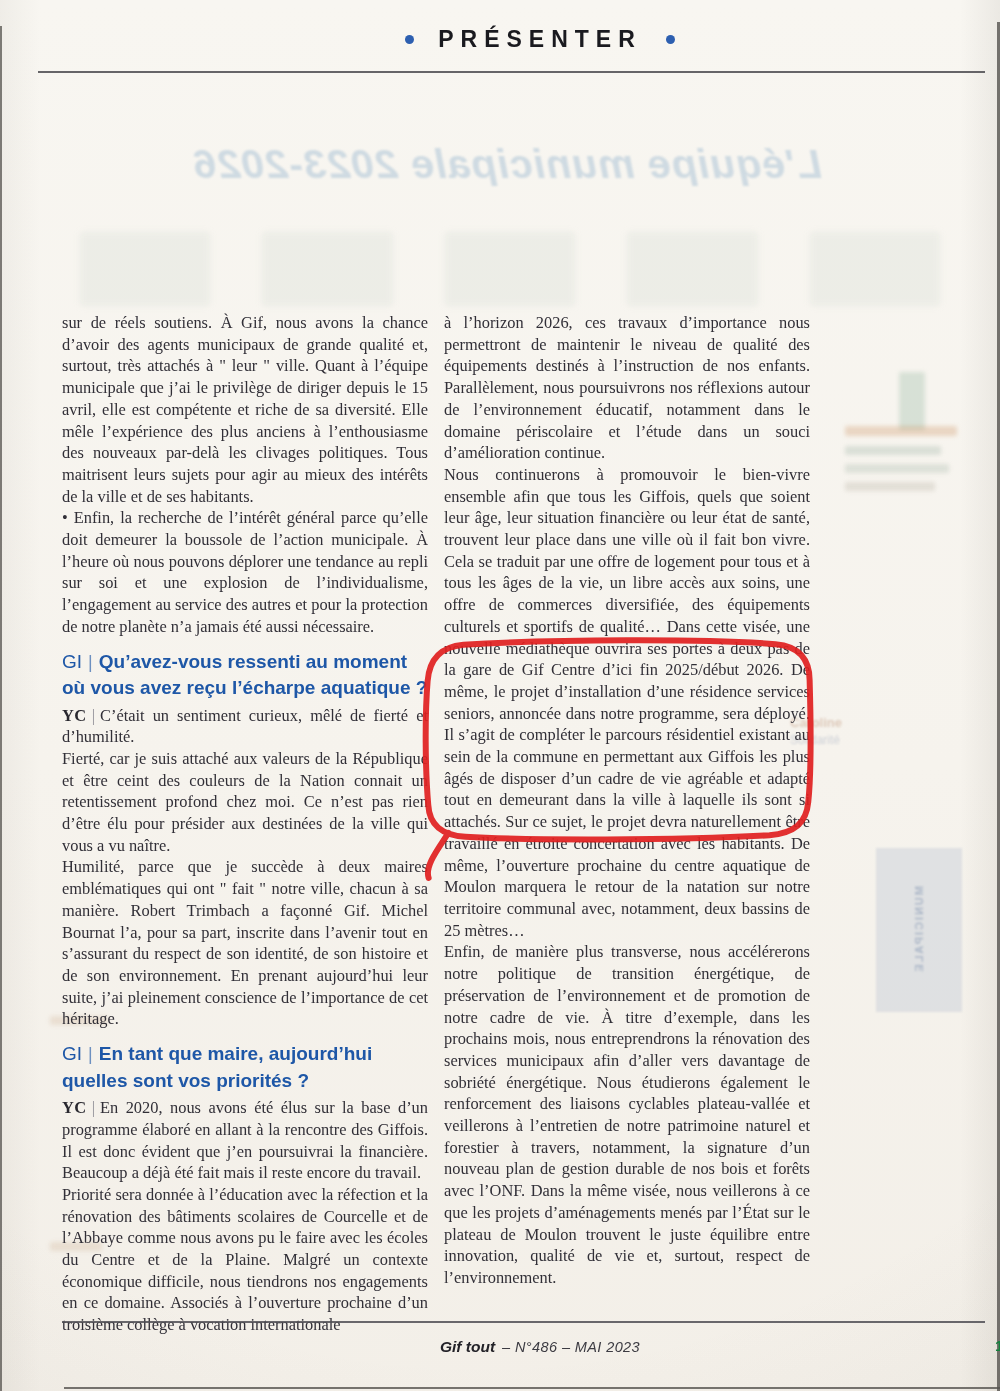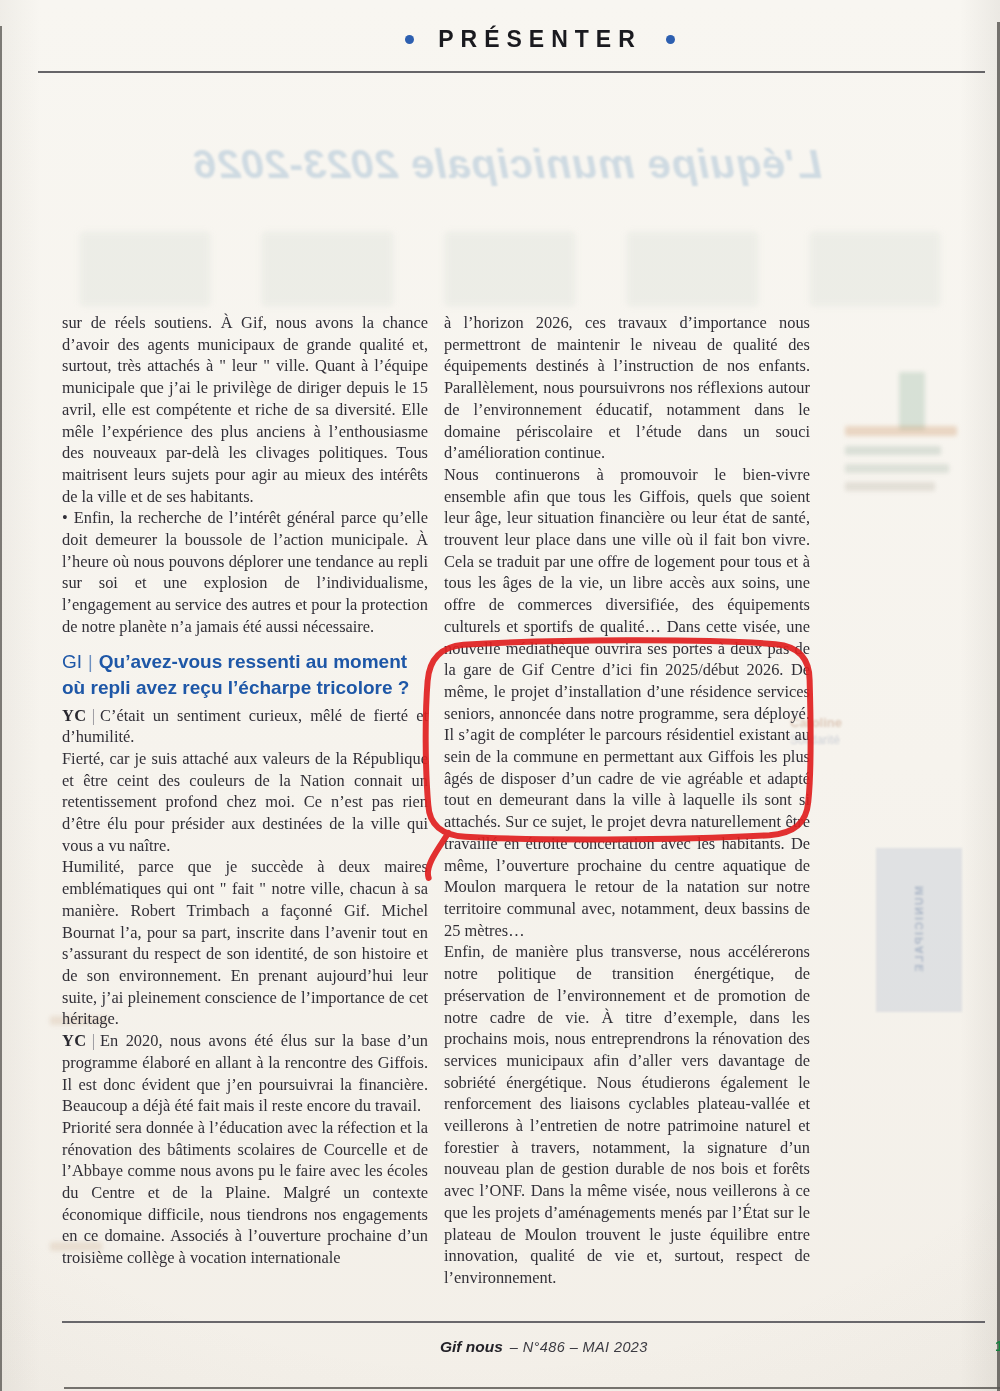--- a/index.html
+++ b/index.html
@@ -112,24 +112,25 @@
 <div class="ghost-frag" style="left:790px;top:715px;font-weight:700;font-size:13px;color:rgba(186,140,110,.40);">Caroline</div>
 <div class="ghost-frag" style="left:790px;top:733px;font-size:12px;color:rgba(140,152,178,.38);">Solidarité</div>
 <div class="ghost-vblock">
   <span class="ghost-vtext">MUNICIPALE</span>
 </div>
 
 <div class="columns">
   <div class="col">
     <p>sur de réels soutiens. À Gif, nous avons la chance d’avoir des agents municipaux de grande qualité et, surtout, très attachés à " leur " ville. Quant à l’équipe municipale que j’ai le privilège de diriger depuis le 15 avril, elle est compétente et riche de sa diversité. Elle mêle l’expérience des plus anciens à l’enthousiasme des nouveaux par-delà les clivages politiques. Tous maitrisent leurs sujets pour agir au mieux des intérêts de la ville et de ses habitants.</p>
     <p>• Enfin, la recherche de l’intérêt général parce qu’elle doit demeurer la boussole de l’action municipale. À l’heure où nous pouvons déplorer une tendance au repli sur soi et une explosion de l’individualisme, l’engagement au service des autres et pour la protection de notre planète n’a jamais été aussi nécessaire.</p>
-    <h2 class="q"><span class="gi">GI</span><span class="qsep">|</span><span>Qu’avez-vous ressenti au moment où repli avez reçu l’écharpe tricolore ?</span></h2>
+    <h2 class="q"><span class="gi">GI</span><span class="qsep">|</span><span>Qu’avez-vous ressenti au moment où vous avez reçu l’écharpe aquatique ?</span></h2>
     <p><span class="yc">YC</span><span class="asep">|</span><span>C’était un sentiment curieux, mêlé de fierté et d’humilité.</span></p>
     <p>Fierté, car je suis attaché aux valeurs de la République et être ceint des couleurs de la Nation connait un retentissement profond chez moi. Ce n’est pas rien d’être élu pour présider aux destinées de la ville qui vous a vu naître.</p>
     <p>Humilité, parce que je succède à deux maires emblématiques qui ont " fait " notre ville, chacun à sa manière. Robert Trimbach a façonné Gif. Michel Bournat l’a, pour sa part, inscrite dans l’avenir tout en s’assurant du respect de son identité, de son histoire et de son environnement. En prenant aujourd’hui leur suite, j’ai pleinement conscience de l’importance de cet héritage.</p>
+    <h2 class="q"><span class="gi">GI</span><span class="qsep">|</span><span>En tant que maire, aujourd’hui quelles sont vos priorités ?</span></h2>
     <p><span class="yc">YC</span><span class="asep">|</span><span>En 2020, nous avons été élus sur la base d’un programme élaboré en allant à la rencontre des Giffois. Il est donc évident que j’en poursuivrai la financière. Beaucoup a déjà été fait mais il reste encore du travail.</span></p>
     <p>Priorité sera donnée à l’éducation avec la réfection et la rénovation des bâtiments scolaires de Courcelle et de l’Abbaye comme nous avons pu le faire avec les écoles du Centre et de la Plaine. Malgré un contexte économique difficile, nous tiendrons nos engagements en ce domaine. Associés à l’ouverture prochaine d’un troisième collège à vocation internationale</p>
   </div>
   <div class="col">
     <p>à l’horizon 2026, ces travaux d’importance nous permettront de maintenir le niveau de qualité des équipements destinés à l’instruction de nos enfants. Parallèlement, nous poursuivrons nos réflexions autour de l’environnement éducatif, notamment dans le domaine périscolaire et l’étude dans un souci d’amélioration continue.</p>
     <p>Nous continuerons à promouvoir le bien-vivre ensemble afin que tous les Giffois, quels que soient leur âge, leur situation financière ou leur état de santé, trouvent leur place dans une ville où il fait bon vivre. Cela se traduit par une offre de logement pour tous et à tous les âges de la vie, un libre accès aux soins, une offre de commerces diversifiée, des équipements culturels et sportifs de qualité… Dans cette visée, une nouvelle médiathèque ouvrira ses portes à deux pas de la gare de Gif Centre d’ici fin 2025/début 2026. De même, le projet d’installation d’une résidence services seniors, annoncée dans notre programme, sera déployé. Il s’agit de compléter le parcours résidentiel existant au sein de la commune en permettant aux Giffois les plus âgés de disposer d’un cadre de vie agréable et adapté tout en demeurant dans la ville à laquelle ils sont si attachés. Sur ce sujet, le projet devra naturellement être travaillé en étroite concertation avec les habitants. De même, l’ouverture prochaine du centre aquatique de Moulon marquera le retour de la natation sur notre territoire communal avec, notamment, deux bassins de 25 mètres…</p>
     <p>Enfin, de manière plus transverse, nous accélérerons notre politique de transition énergétique, de préservation de l’environnement et de promotion de notre cadre de vie. À titre d’exemple, dans les prochains mois, nous entreprendrons la rénovation des services municipaux afin d’aller vers davantage de sobriété énergétique. Nous étudierons également le renforcement des liaisons cyclables plateau-vallée et veillerons à l’entretien de notre patrimoine naturel et forestier à travers, notamment, la signature d’un nouveau plan de gestion durable de nos bois et forêts avec l’ONF. Dans la même visée, nous veillerons à ce que les projets d’aménagements menés par l’État sur le plateau de Moulon trouvent le juste équilibre entre innovation, qualité de vie et, surtout, respect de l’environnement.</p>
   </div>
 </div>
 
@@ -142,16 +143,16 @@
            C 278 223, 120 222, 63 218
            C 39 216, 27 206, 26 186
            C 23 150, 23 96, 26 62
            C 28 39, 40 28, 62 26
            M 46 214
            C 35 231, 22 247, 26 259" fill="none" stroke="#df2020" stroke-width="6" stroke-linecap="round" stroke-linejoin="round" opacity=".92"></path>
 </svg>
 
 <div class="footer-rule"></div>
 <div class="footer">
-  <span class="mag">Gif nous</span>
+  <span class="mag">Gif tout</span>
   <span class="issue">– N°486 – MAI 2023</span>
 </div>
 <div class="pageno">17</div>
 
 </body></html>

